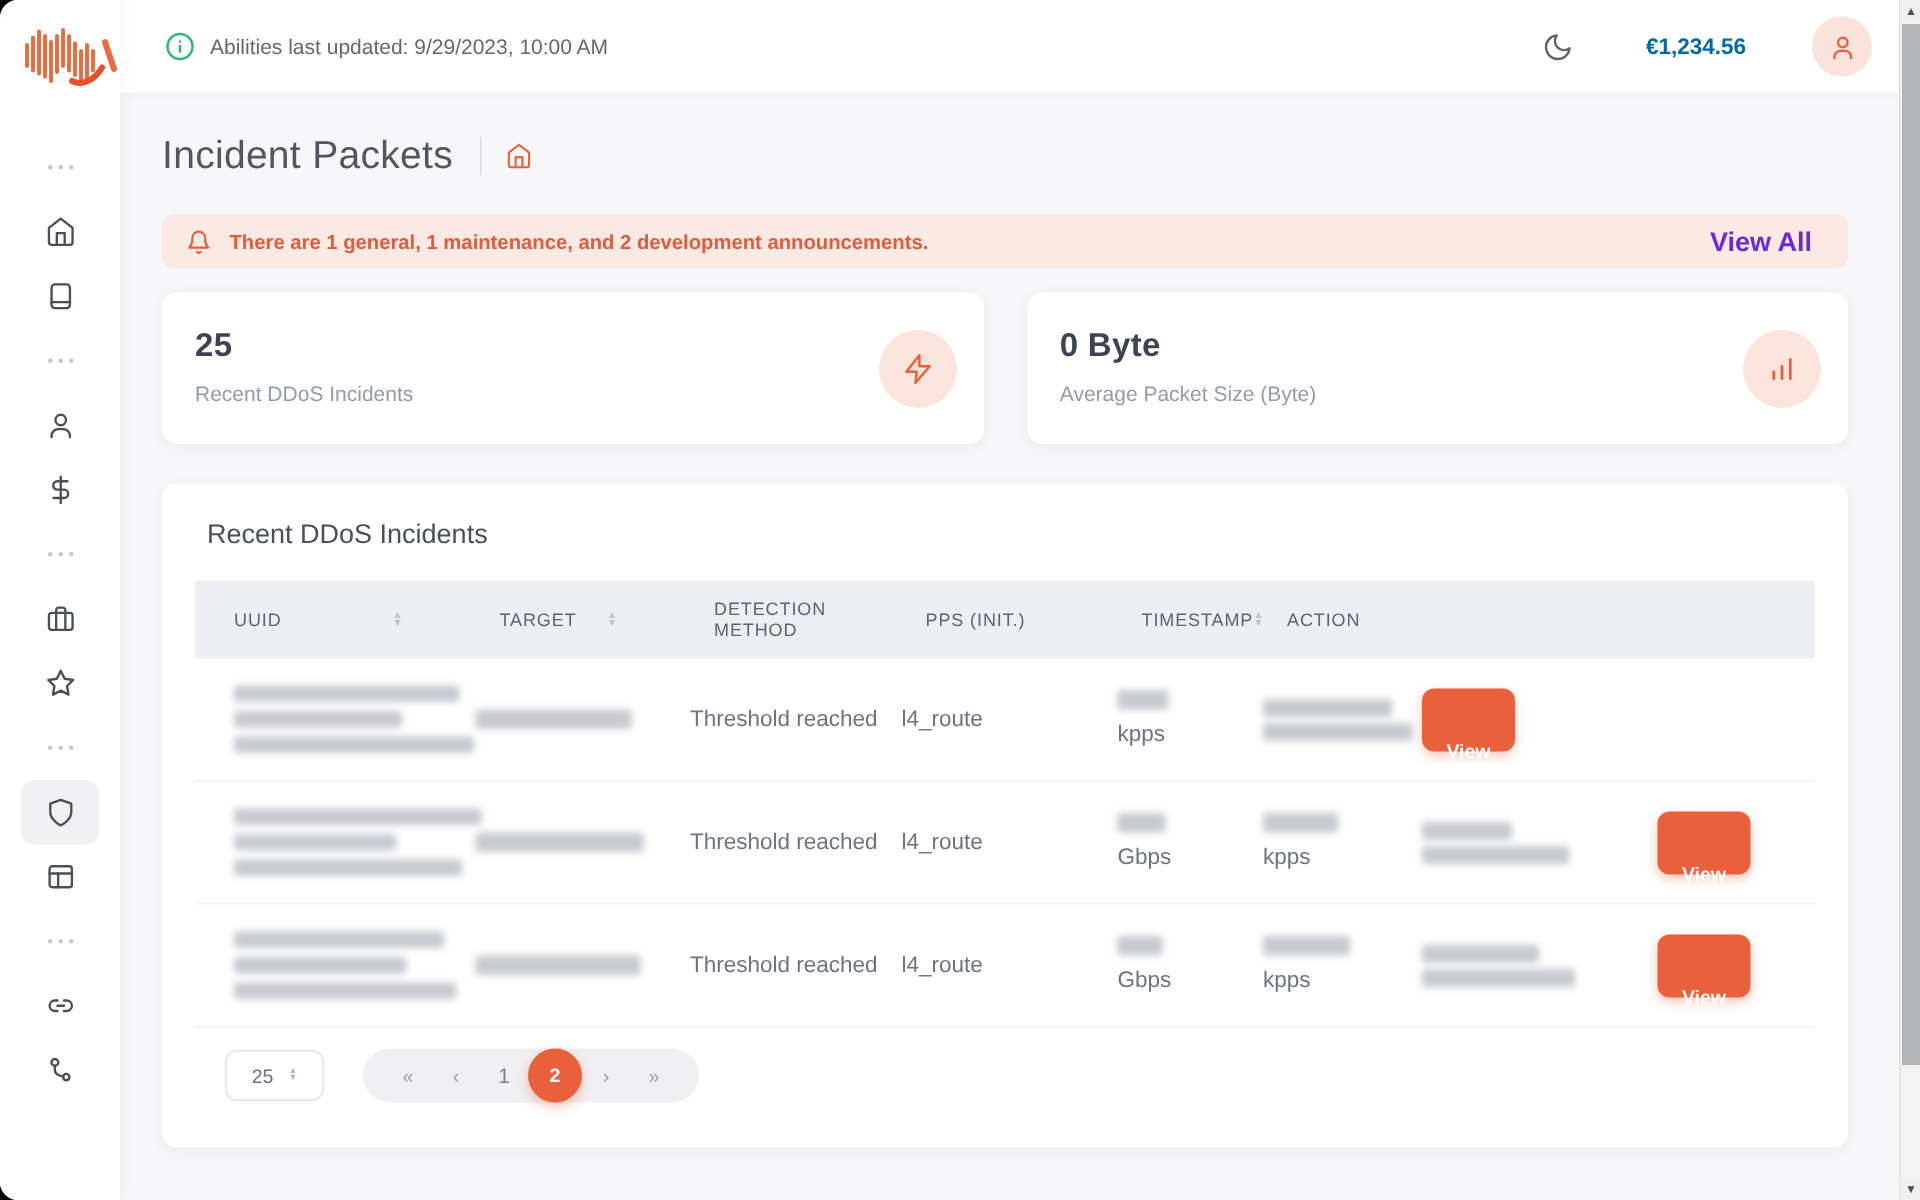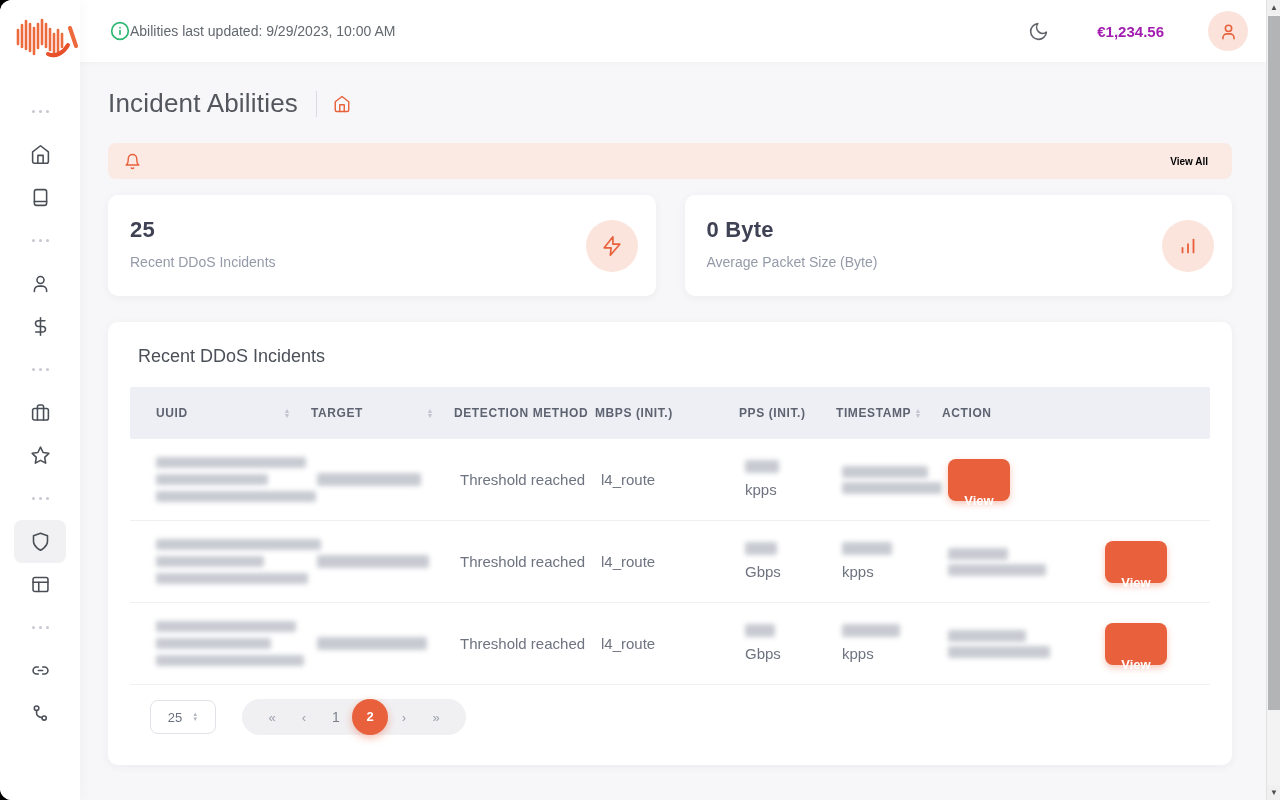--- a/index.html
+++ b/index.html
@@ -14,27 +14,27 @@
   .nav { display:flex; flex-direction:column; align-items:center; width:100%; margin-top:30px; }
   .nav-item { width:52px; height:43px; display:flex; align-items:center; justify-content:center; color:#4a4f57; cursor:pointer; border-radius:8px; }
   .nav-item svg { width:21px; height:21px; }
   .nav-item.active { background:#f1f1f3; }
   .dots { height:43px; display:flex; align-items:center; gap:4px; }
   .dots i { width:3px; height:3px; border-radius:50%; background:#c6c9d0; display:block; }
 
   
   .topbar { position:absolute; left:80px; top:0; right:14px; height:62px; background:#fff; z-index:4;
             display:flex; align-items:center; box-shadow:0 1px 6px rgba(0,0,0,.03); }
-  .status { display:flex; align-items:center; gap:0; margin-left:30px; }
+  .status { display:flex; align-items:center; gap:10px; margin-left:30px; }
   .status svg { width:20px; height:20px; color:#2eb872; }
   .status-text { font-size:14px; color:#63686f; }
   .topbar-right { margin-left:auto; display:flex; align-items:center; margin-right:18px; }
   .moon-btn { color:#5f6368; cursor:pointer; display:flex; margin-right:48px; }
   .moon-btn svg { width:21px; height:21px; }
-  .balance { font-size:15px; font-weight:700; color:#a21caf; margin-right:44px; cursor:default; }
+  .balance { font-size:15px; font-weight:700; color:#0369a1; margin-right:44px; cursor:default; }
   .userblock { text-align:right; margin-right:14px; cursor:pointer; }
   .username { font-size:15px; font-weight:700; color:#5a5f66; display:flex; align-items:center; gap:5px; justify-content:flex-end; }
   .username svg.check { width:14px; height:14px; color:#2dce89; }
   .dollar-badge { color:#12c2d8; font-size:14px; font-weight:700; }
   .company { font-size:12px; color:#9ca1a8; margin-top:1px; }
   .avatar { width:40px; height:40px; border-radius:50%; background:#fbe3dc; display:flex; align-items:center; justify-content:center; color:#e8613c; cursor:pointer; }
   .avatar svg { width:19px; height:19px; }
 
   
   .scrollbar { position:absolute; right:0; top:0; width:14px; height:800px; background:#f3f3f3; border-left:1px solid #e2e2e2; z-index:9; }
@@ -46,35 +46,35 @@
   .main { position:absolute; left:80px; top:62px; right:14px; bottom:0; padding:26px 34px 0 28px; }
   .title-row { display:flex; align-items:center; margin-bottom:24px; }
   .page-title { font-size:26px; font-weight:500; color:#53575d; letter-spacing:.2px; }
   .title-div { width:1px; height:26px; background:#d9dbe0; margin:0 16px 0 18px; }
   .title-home { color:#e8613c; display:flex; cursor:pointer; }
   .title-home svg { width:18px; height:18px; }
 
   .banner { height:36px; background:#fbe9e3; border-radius:8px; display:flex; align-items:center; padding:0 24px 0 16px; margin-bottom:16px; cursor:default; }
   .banner svg { width:17px; height:17px; color:#e8613c; flex:0 0 auto; }
   .banner-text { font-size:13.5px; font-weight:700; color:#e05c3c; margin-left:12px; }
-  .banner-link { margin-left:auto; font-size:10px; font-weight:700; color:#000000; cursor:pointer; }
+  .banner-link { margin-left:auto; font-size:18px; font-weight:700; color:#6d28d9; cursor:pointer; }
 
   .cards { display:flex; gap:29px; align-items:flex-start; margin-bottom:26px; }
   .card { flex:1; background:#fff; border-radius:10px; box-shadow:0 2px 10px rgba(40,40,60,.05); padding:22px 84px 24px 22px; position:relative; min-height:96px; }
   .card-value { font-size:22px; font-weight:700; color:#3f4254; letter-spacing:.2px; }
   .card-label { font-size:14px; color:#949aa8; margin-top:9px; line-height:1.45; }
   .card-icon { position:absolute; right:18px; top:50%; transform:translateY(-50%); width:52px; height:52px; border-radius:50%; background:#fbe4dc; display:flex; align-items:center; justify-content:center; color:#e8613c; }
   .card-icon svg { width:22px; height:22px; }
 
   .panel { background:#fff; border-radius:10px; box-shadow:0 2px 10px rgba(40,40,60,.05); padding:24px 22px 30px 22px; }
   .panel-title { font-size:18px; font-weight:500; color:#4b5058; margin-left:8px; margin-bottom:20px; }
 
   .tgrid { display:grid; grid-template-columns:181px 143px 141px 144px 97px 106px 157px 1fr; }
   .thead { background:#eeeff4; border-radius:2px; }
-  .th { font-size:12px; font-weight:700; color:#5d6370; letter-spacing:.6px; padding:10px 0; min-height:52px;
+  .th { font-size:12px; font-weight:400; color:#5d6370; letter-spacing:.6px; padding:10px 22px; min-height:52px;
         display:flex; align-items:center; text-transform:uppercase; }
   .th:first-child { padding-left:26px; }
   .th .sort { margin-left:auto; margin-right:20px; display:flex; flex-direction:column; line-height:5px; font-size:7px; color:#c2c5ce; }
   .trow { border-bottom:1px solid #f0f0f2; align-items:center; min-height:82px; }
   .trow:last-child { border-bottom:none; }
   .td { padding:12px 8px 12px 6px; font-size:15px; color:#6e7380; line-height:1.4; }
   .td:first-child { padding-left:26px; }
   .blur { background:#c7cad1; border-radius:2px; filter:blur(2.5px); }
   .uuid-lines .blur { height:11px; margin:6px 0; }
   .stack .blur { height:13px; margin-bottom:6px; }
@@ -242,35 +242,36 @@
             <path d="M19 21v-1a5 5 0 0 0-5-5h-4a5 5 0 0 0-5 5v1"></path>
             <circle cx="12" cy="8" r="4"></circle>
           </svg>
       </div>
     </div>
   </div>
 
   <div class="main">
 
     <div class="title-row">
-      <span class="page-title">Incident Abilities</span>
+      <span class="page-title">Incident Packets</span>
       <span class="title-div"></span>
       <span class="title-home">
         <svg viewBox="0 0 24 24" fill="none" stroke="currentColor" stroke-width="1.9" stroke-linecap="round" stroke-linejoin="round">
             <path d="M3 9l9-7 9 7v11a2 2 0 0 1-2 2H5a2 2 0 0 1-2-2z"></path>
             <polyline points="9 22 9 13 15 13 15 22"></polyline>
           </svg>
       </span>
     </div>
 
     <div class="banner">
       <svg viewBox="0 0 24 24" fill="none" stroke="currentColor" stroke-width="2" stroke-linecap="round" stroke-linejoin="round">
           <path d="M18 8A6 6 0 0 0 6 8c0 7-3 9-3 9h18s-3-2-3-9"></path>
           <path d="M13.73 21a2 2 0 0 1-3.46 0"></path>
         </svg>
+      <span class="banner-text">There are 1 general, 1 maintenance, and 2 development announcements.</span>
       <span class="banner-link">View All</span>
     </div>
 
     <div class="cards">
       <div class="card">
         <div class="card-value">25</div>
         <div class="card-label">Recent DDoS Incidents</div>
         <div class="card-icon">
             <svg viewBox="0 0 24 24" fill="none" stroke="currentColor" stroke-width="1.8" stroke-linecap="round" stroke-linejoin="round">
               <polygon points="13 2 3.5 14 11 14 10.2 22 20.5 10 13 10 13 2"></polygon>
@@ -305,23 +306,20 @@
           <span>TARGET</span>
           <span class="sort">
               <span>▲</span>
               <span>▼</span>
             </span>
         </div>
         <div class="th">
             <span>DETECTION METHOD</span>
           </div>
         <div class="th">
-            <span>MBPS (INIT.)</span>
-          </div>
-        <div class="th">
             <span>PPS (INIT.)</span>
           </div>
         <div class="th">
           <span>TIMESTAMP</span>
           <span class="sort">
               <span>▲</span>
               <span>▼</span>
             </span>
         </div>
         <div class="th">

